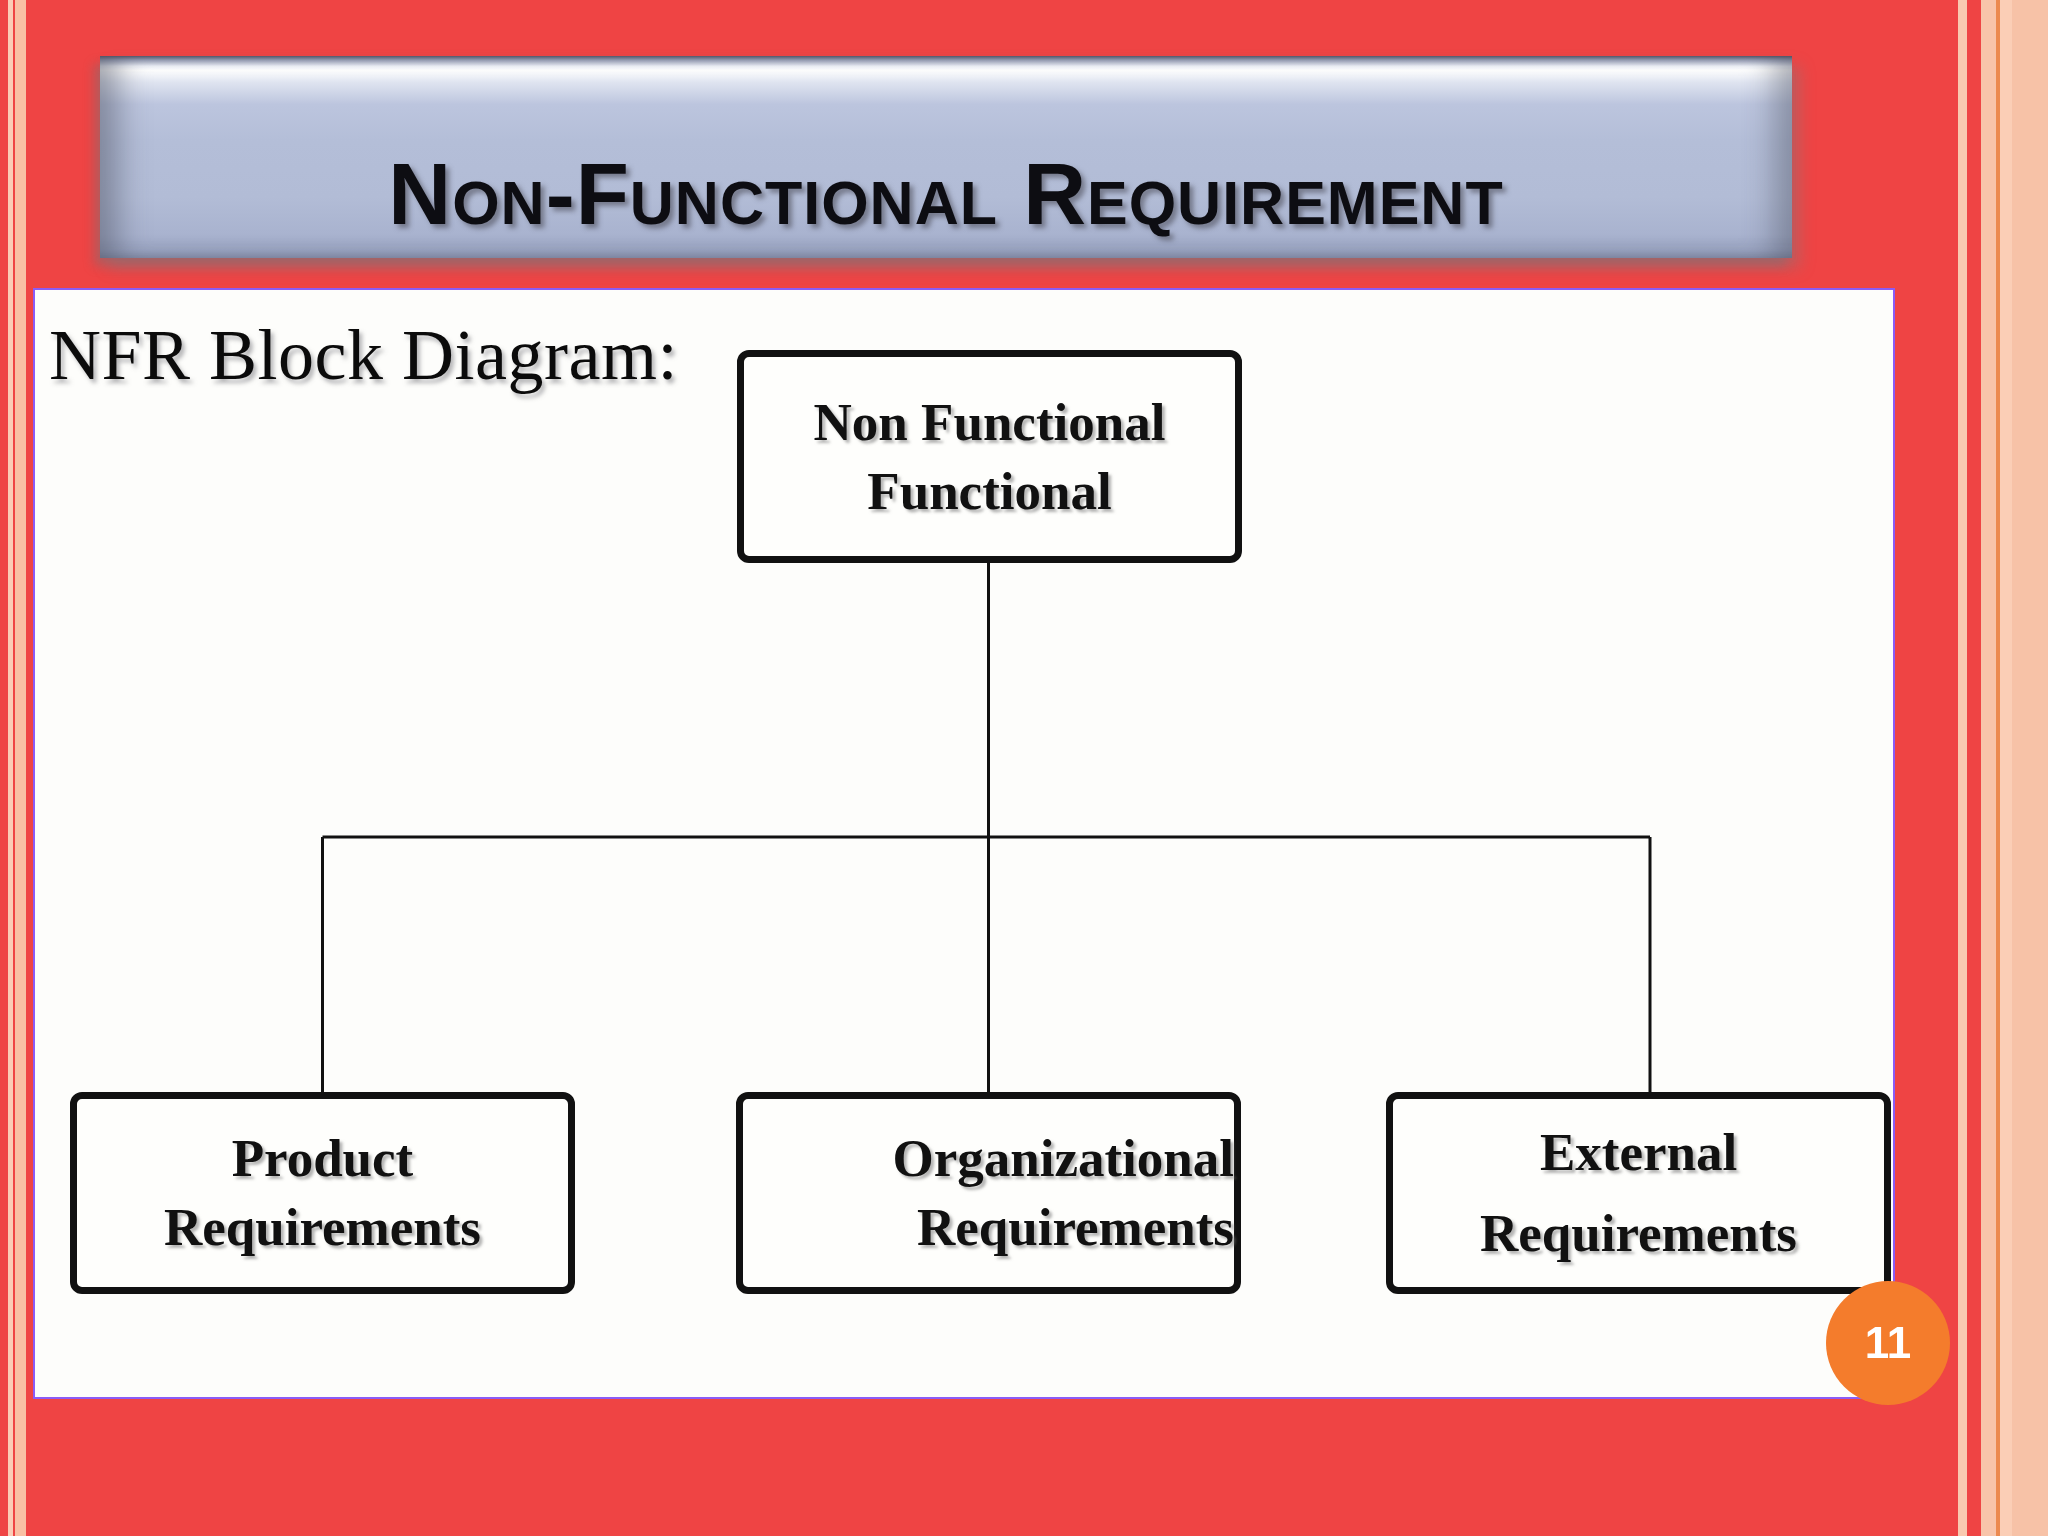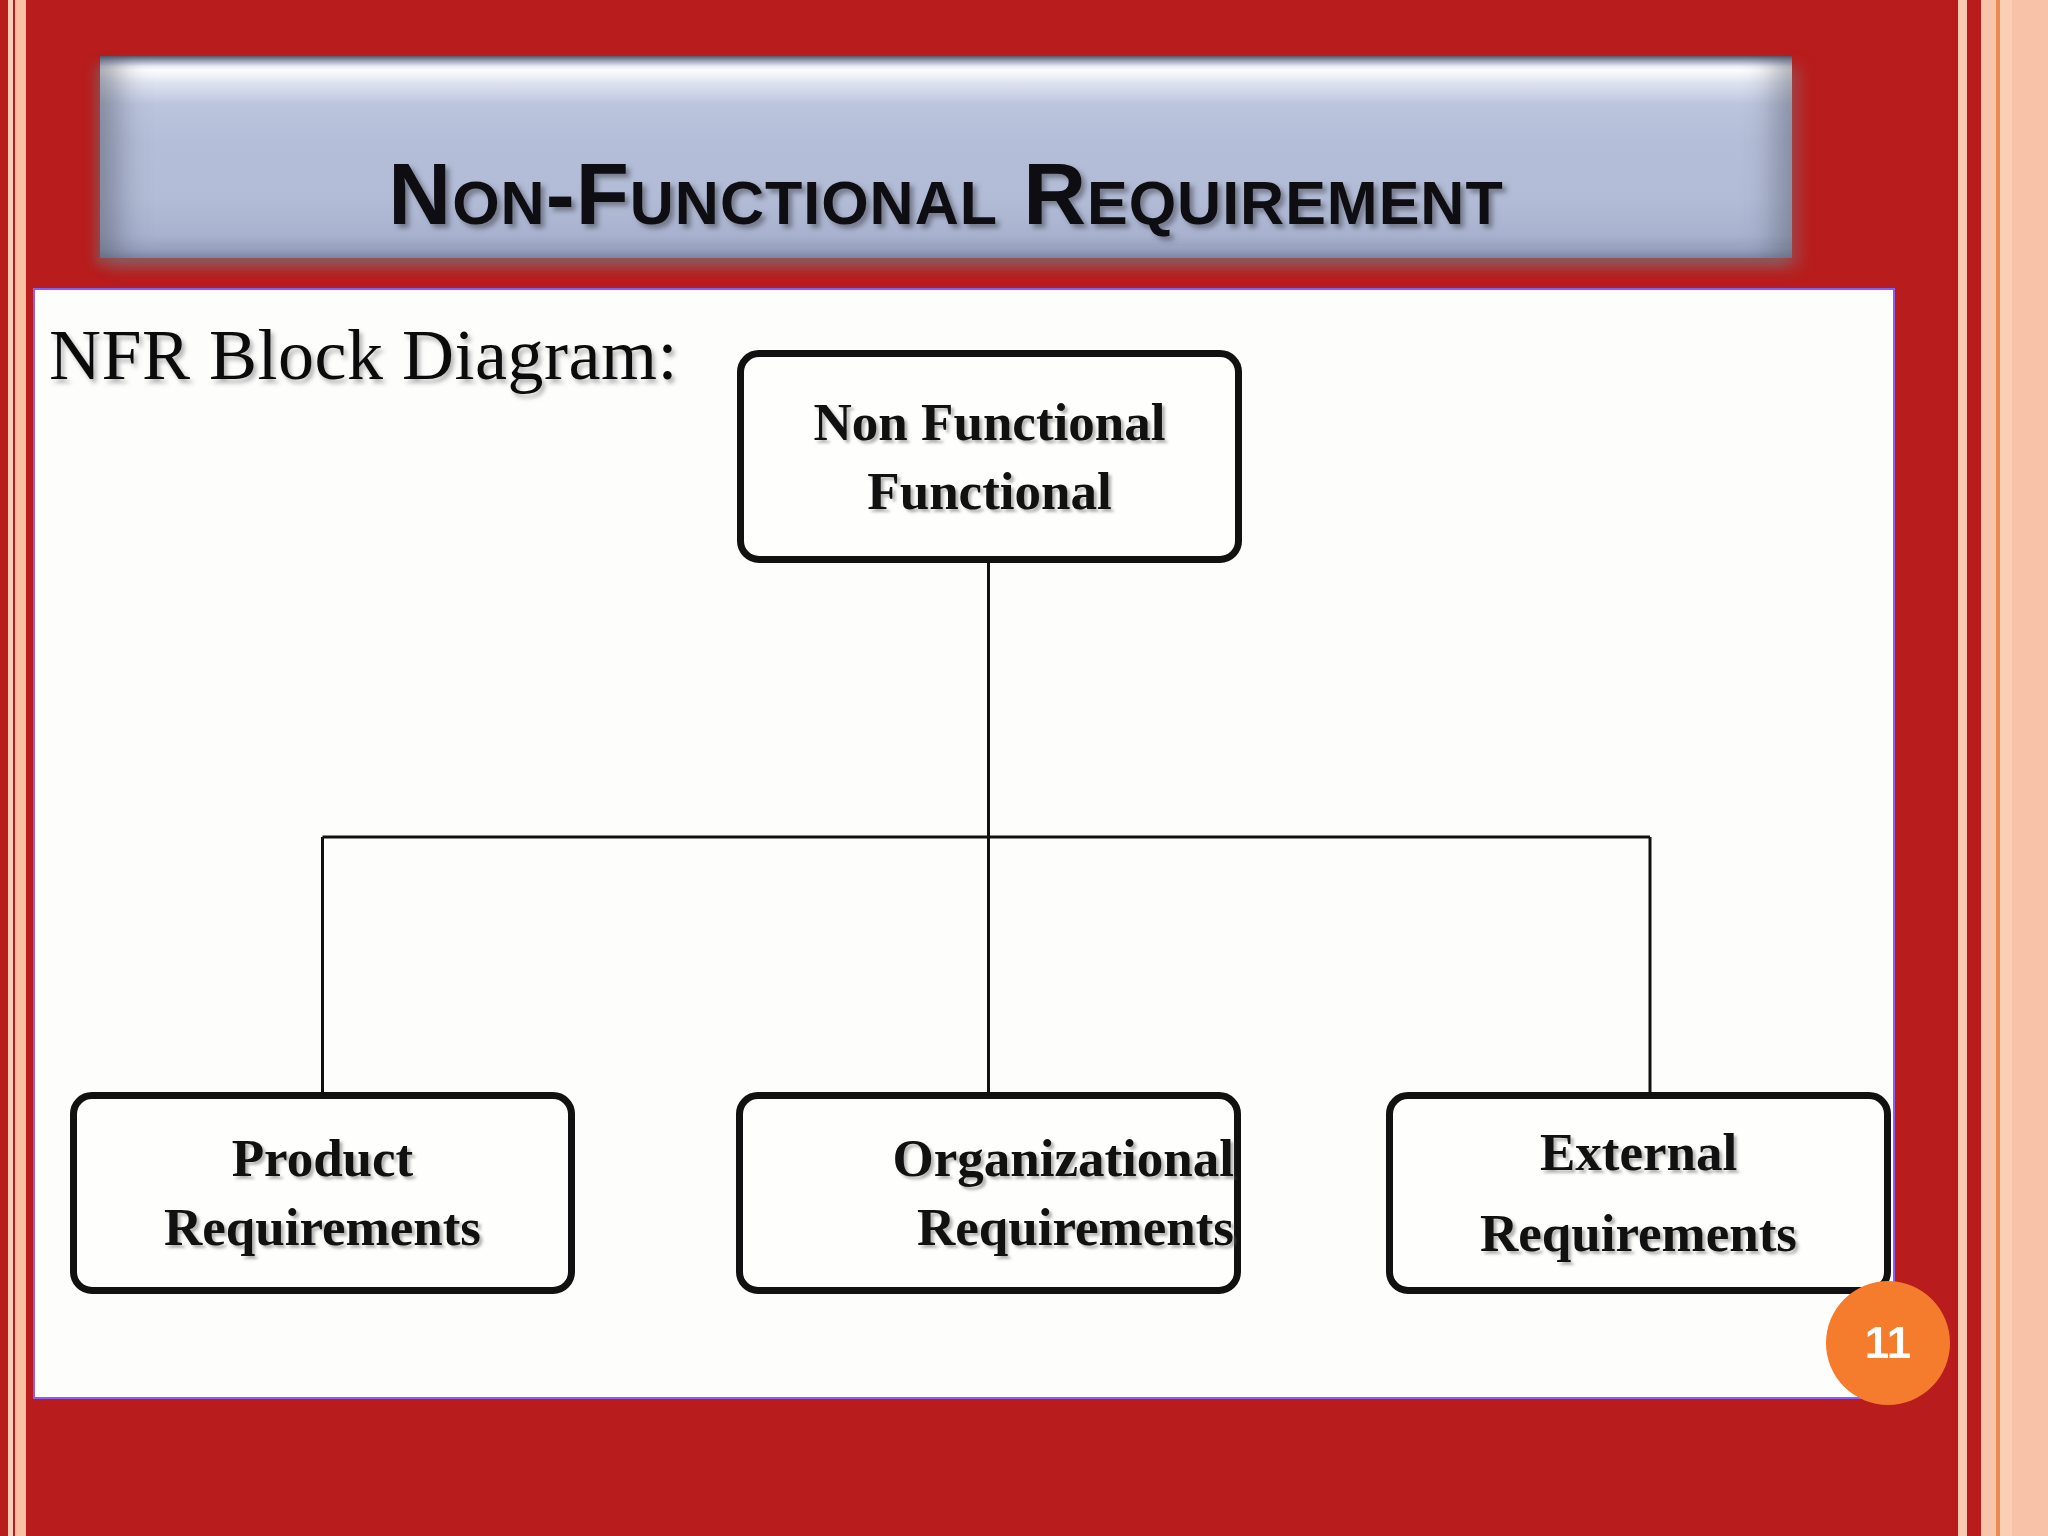--- a/index.html
+++ b/index.html
@@ -6,21 +6,21 @@
     margin: 0;
     padding: 0;
     width: 2048px;
     height: 1536px;
     font-family: "Liberation Sans", sans-serif;
   }
   .slide {
     position: relative;
     width: 2048px;
     height: 1536px;
-    background: #b91c1c;
+    background: #ef4444;
     overflow: hidden;
   }
   
   .stripe {
     position: absolute;
     top: 0;
     height: 100%;
   }
   .stripe-l1 { left: 8px;    width: 5px;  background: #fbccb6; }
   .stripe-l2 { left: 15px;   width: 11px; background: #f9c0a4; }
@@ -90,21 +90,21 @@
     left: 0; top: 0;
     width: 1862px;
     height: 1111px;
   }
   .node {
     position: absolute;
     width: 505px;
     height: 202px;
     box-sizing: border-box;
     border: 7px solid #111111;
-    border-radius: 22px;
+    border-radius: 12px;
     background: #fefefc;
     display: flex;
     flex-direction: column;
     align-items: center;
     justify-content: center;
     text-align: center;
     font-family: "Liberation Serif", serif;
     font-weight: 700;
     font-size: 53px;
     line-height: 1.3;

